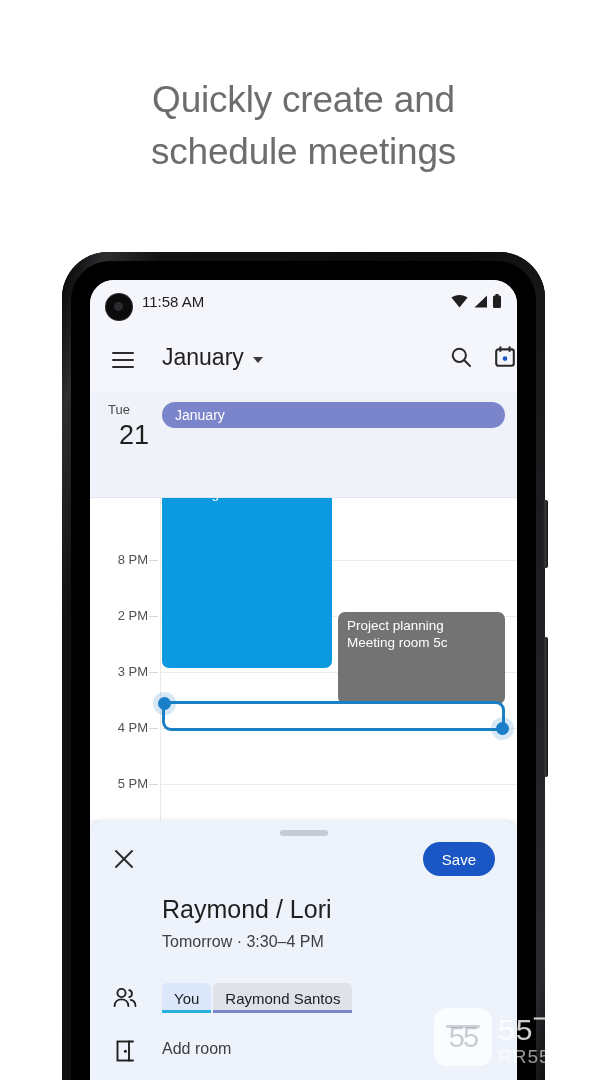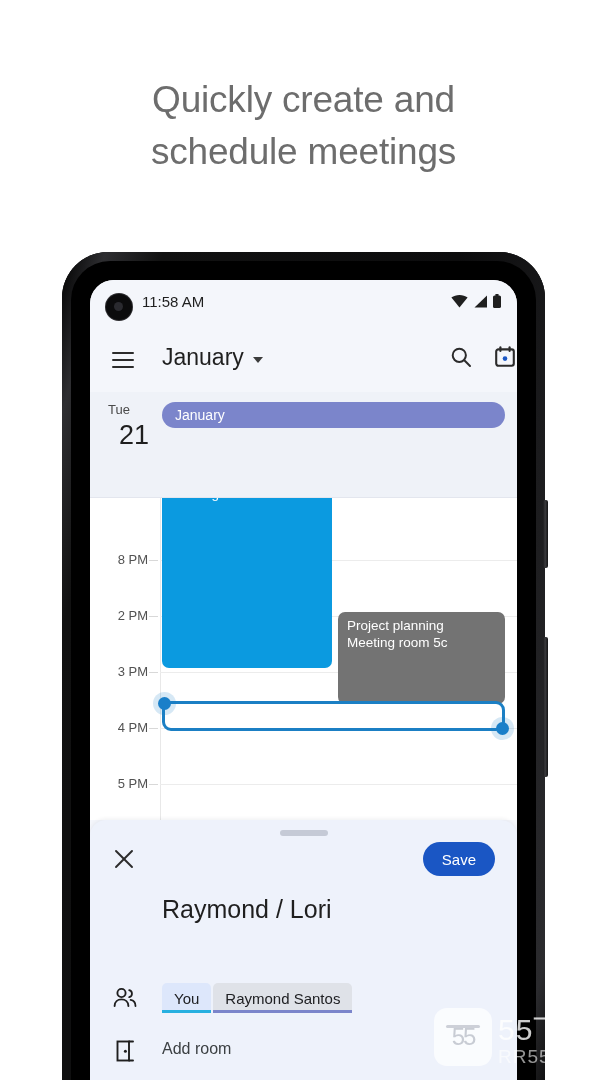--- a/index.html
+++ b/index.html
@@ -218,21 +218,21 @@
 
   
   .watermark {
     position:absolute; left:430px; top:1002px;
     width:177px; height:78px; pointer-events:none;
   }
   .wm-badge {
     position:absolute; left:4px; top:6px; width:58px; height:58px;
     border-radius:13px; background:rgba(255,255,255,.72);
     display:flex; align-items:center; justify-content:center;
-    color:rgba(150,155,170,.5); font-size:24px; letter-spacing:-2px;
+    color:rgba(150,155,170,.5); font-size:29px; letter-spacing:-2px;
   }
   .wm-badge::before {
     content:""; position:absolute; left:12px; top:17px;
     width:34px; height:3px; border-radius:2px; background:rgba(150,155,170,.45);
   }
   .wm-main {
     position:absolute; left:68px; top:8px;
     font-size:30px; color:rgba(255,255,255,.80); letter-spacing:1px;
   }
   .wm-sub {
@@ -361,20 +361,21 @@
         <div class="grabber"></div>
 
         <svg class="sheet-x" viewBox="0 0 22 22">
           <line x1="3" y1="3" x2="19" y2="19" stroke="#2b2b2b" stroke-width="1.9" stroke-linecap="round"></line>
           <line x1="19" y1="3" x2="3" y2="19" stroke="#2b2b2b" stroke-width="1.9" stroke-linecap="round"></line>
         </svg>
 
         <button class="save-btn">Save</button>
 
         <div class="sheet-title">Raymond / Lori</div>
+        <div class="sheet-sub">Tomorrow  ·  3:30–4 PM</div>
 
         <div class="row-people">
           <svg class="row-icon" viewBox="0 0 26 26">
             <circle cx="9.5" cy="8" r="4.1" fill="none" stroke="#1f1f1f" stroke-width="1.9"></circle>
             <path d="M2.6 21c0-4.1 3.1-6.6 6.9-6.6s6.9 2.5 6.9 6.6" fill="none" stroke="#1f1f1f" stroke-width="1.9" stroke-linecap="round"></path>
             <path d="M17.2 5.2a3.6 3.6 0 0 1 0 7" fill="none" stroke="#1f1f1f" stroke-width="1.8" stroke-linecap="round"></path>
             <path d="M18.6 14.9c2.9.5 4.9 2.9 4.9 6.1" fill="none" stroke="#1f1f1f" stroke-width="1.8" stroke-linecap="round"></path>
           </svg>
           <div class="chips">
             <div class="chip chip-you">You</div>

